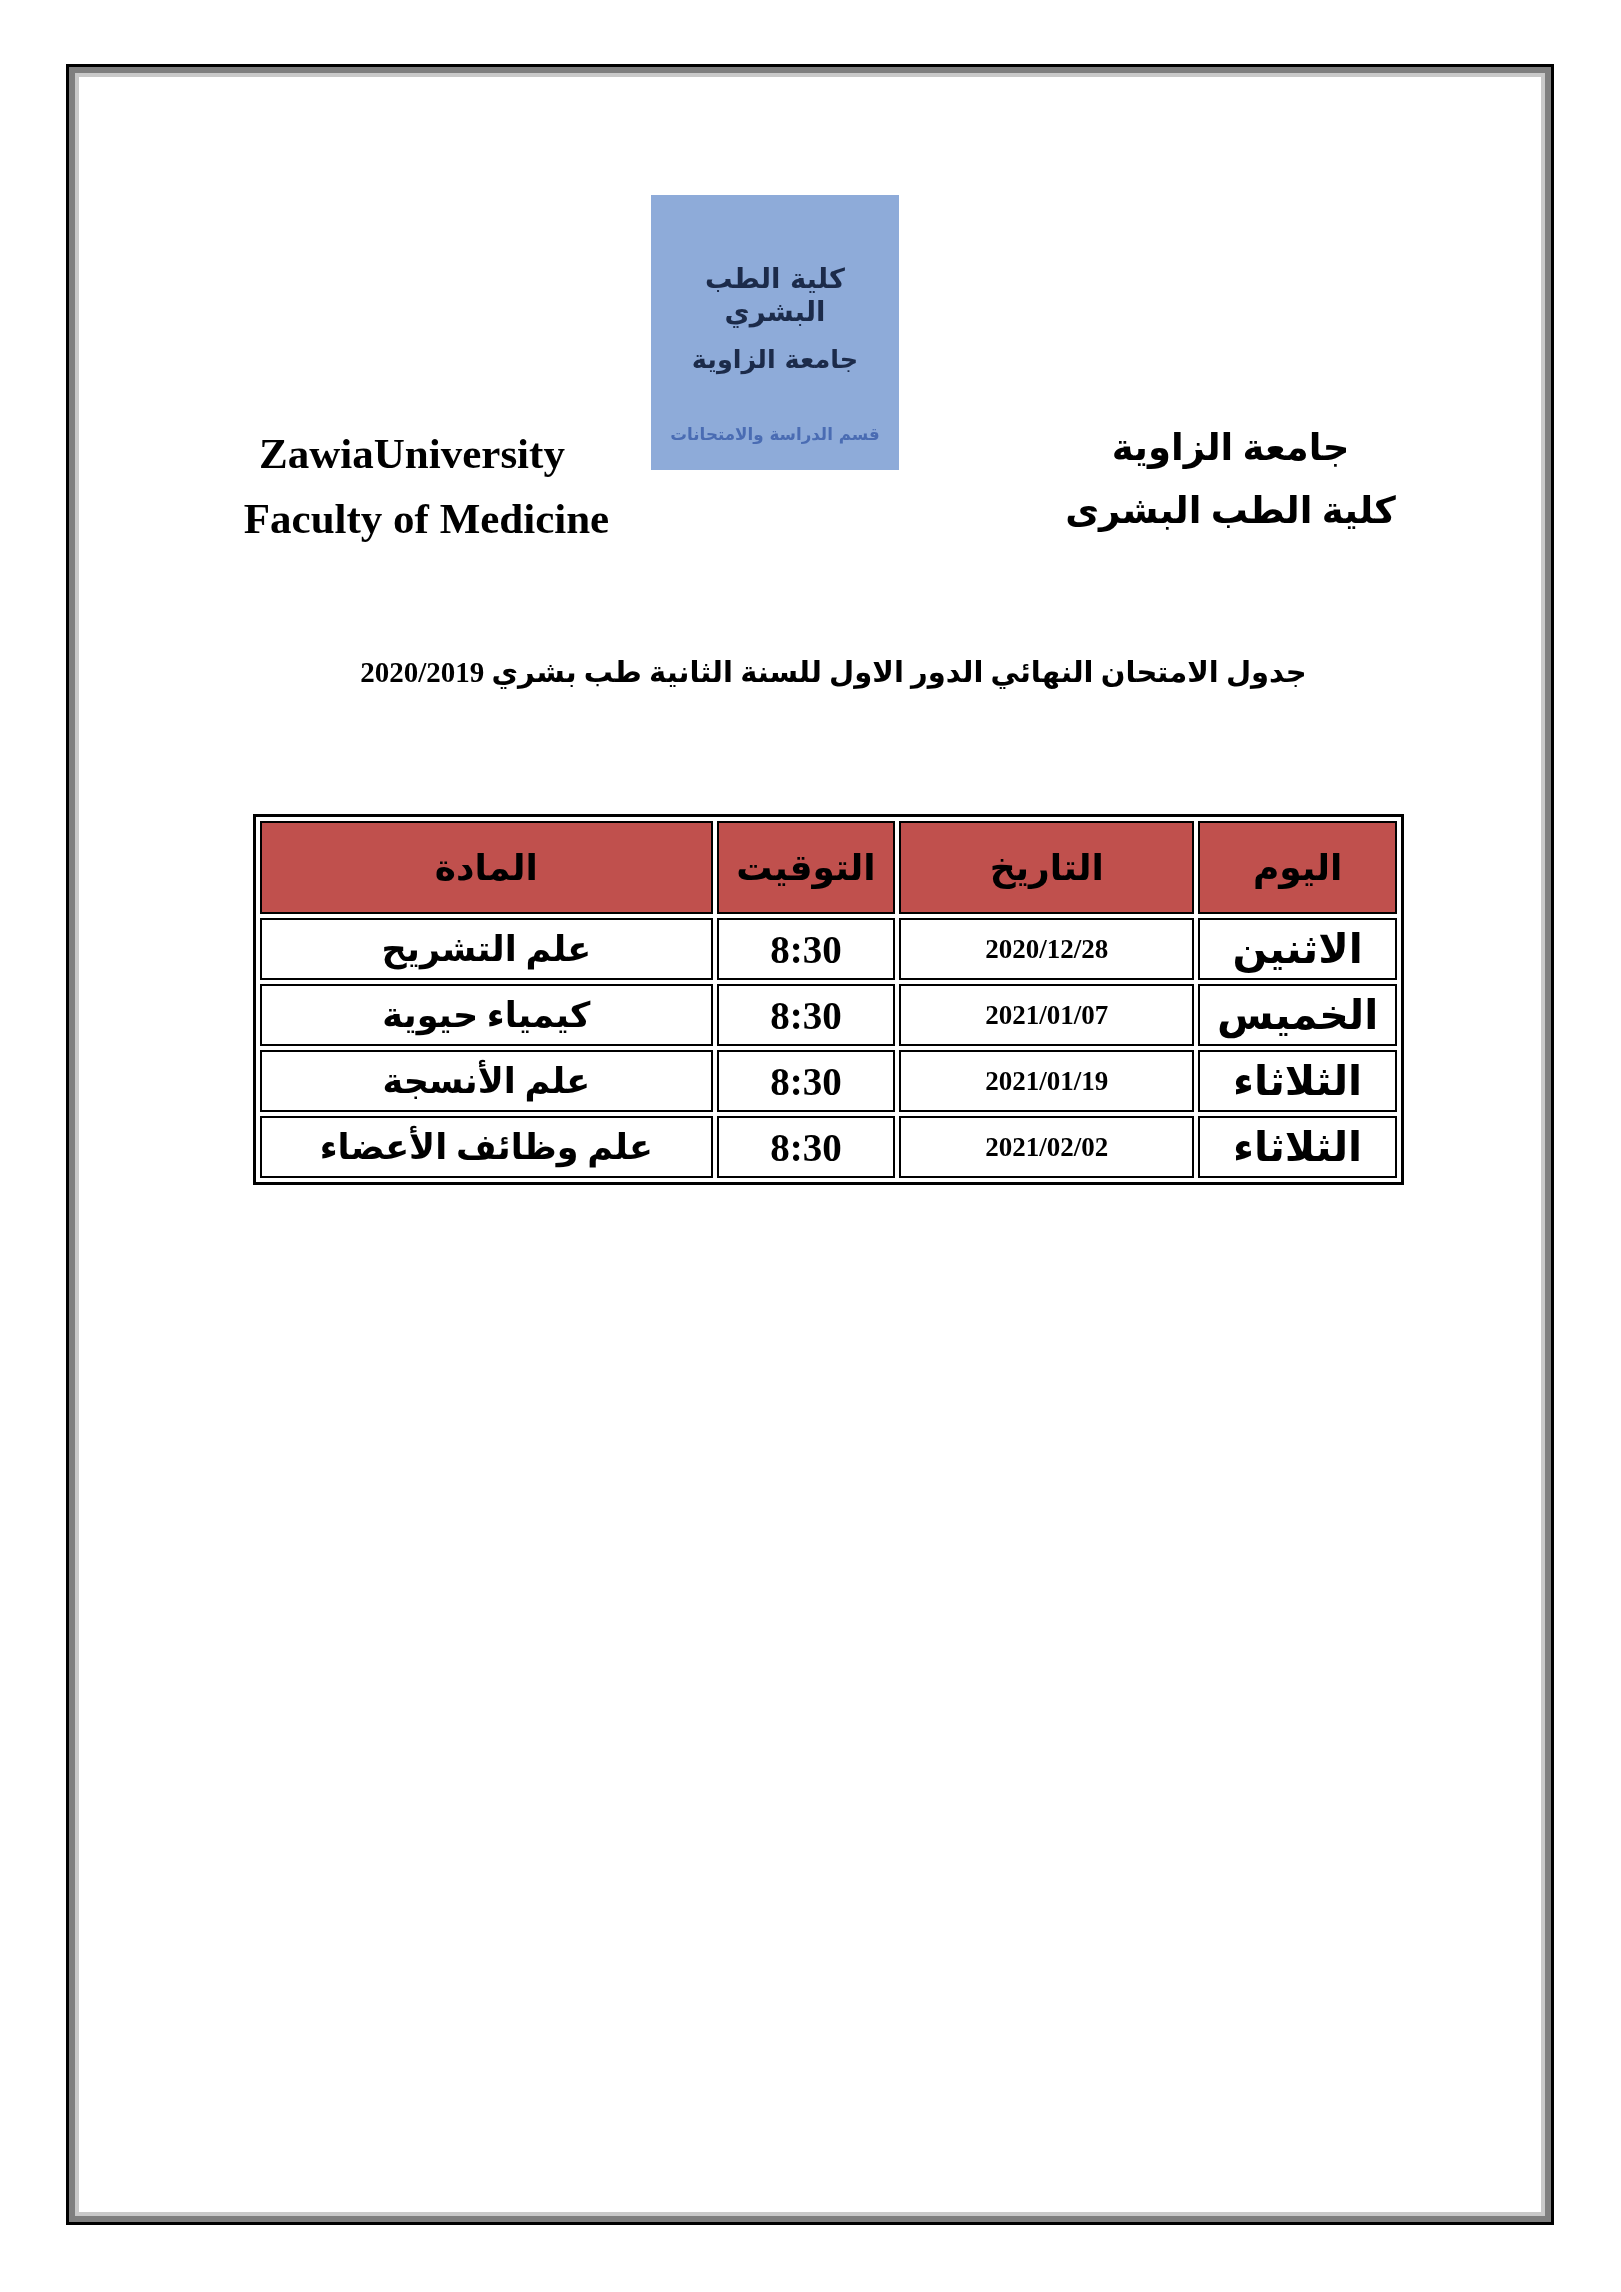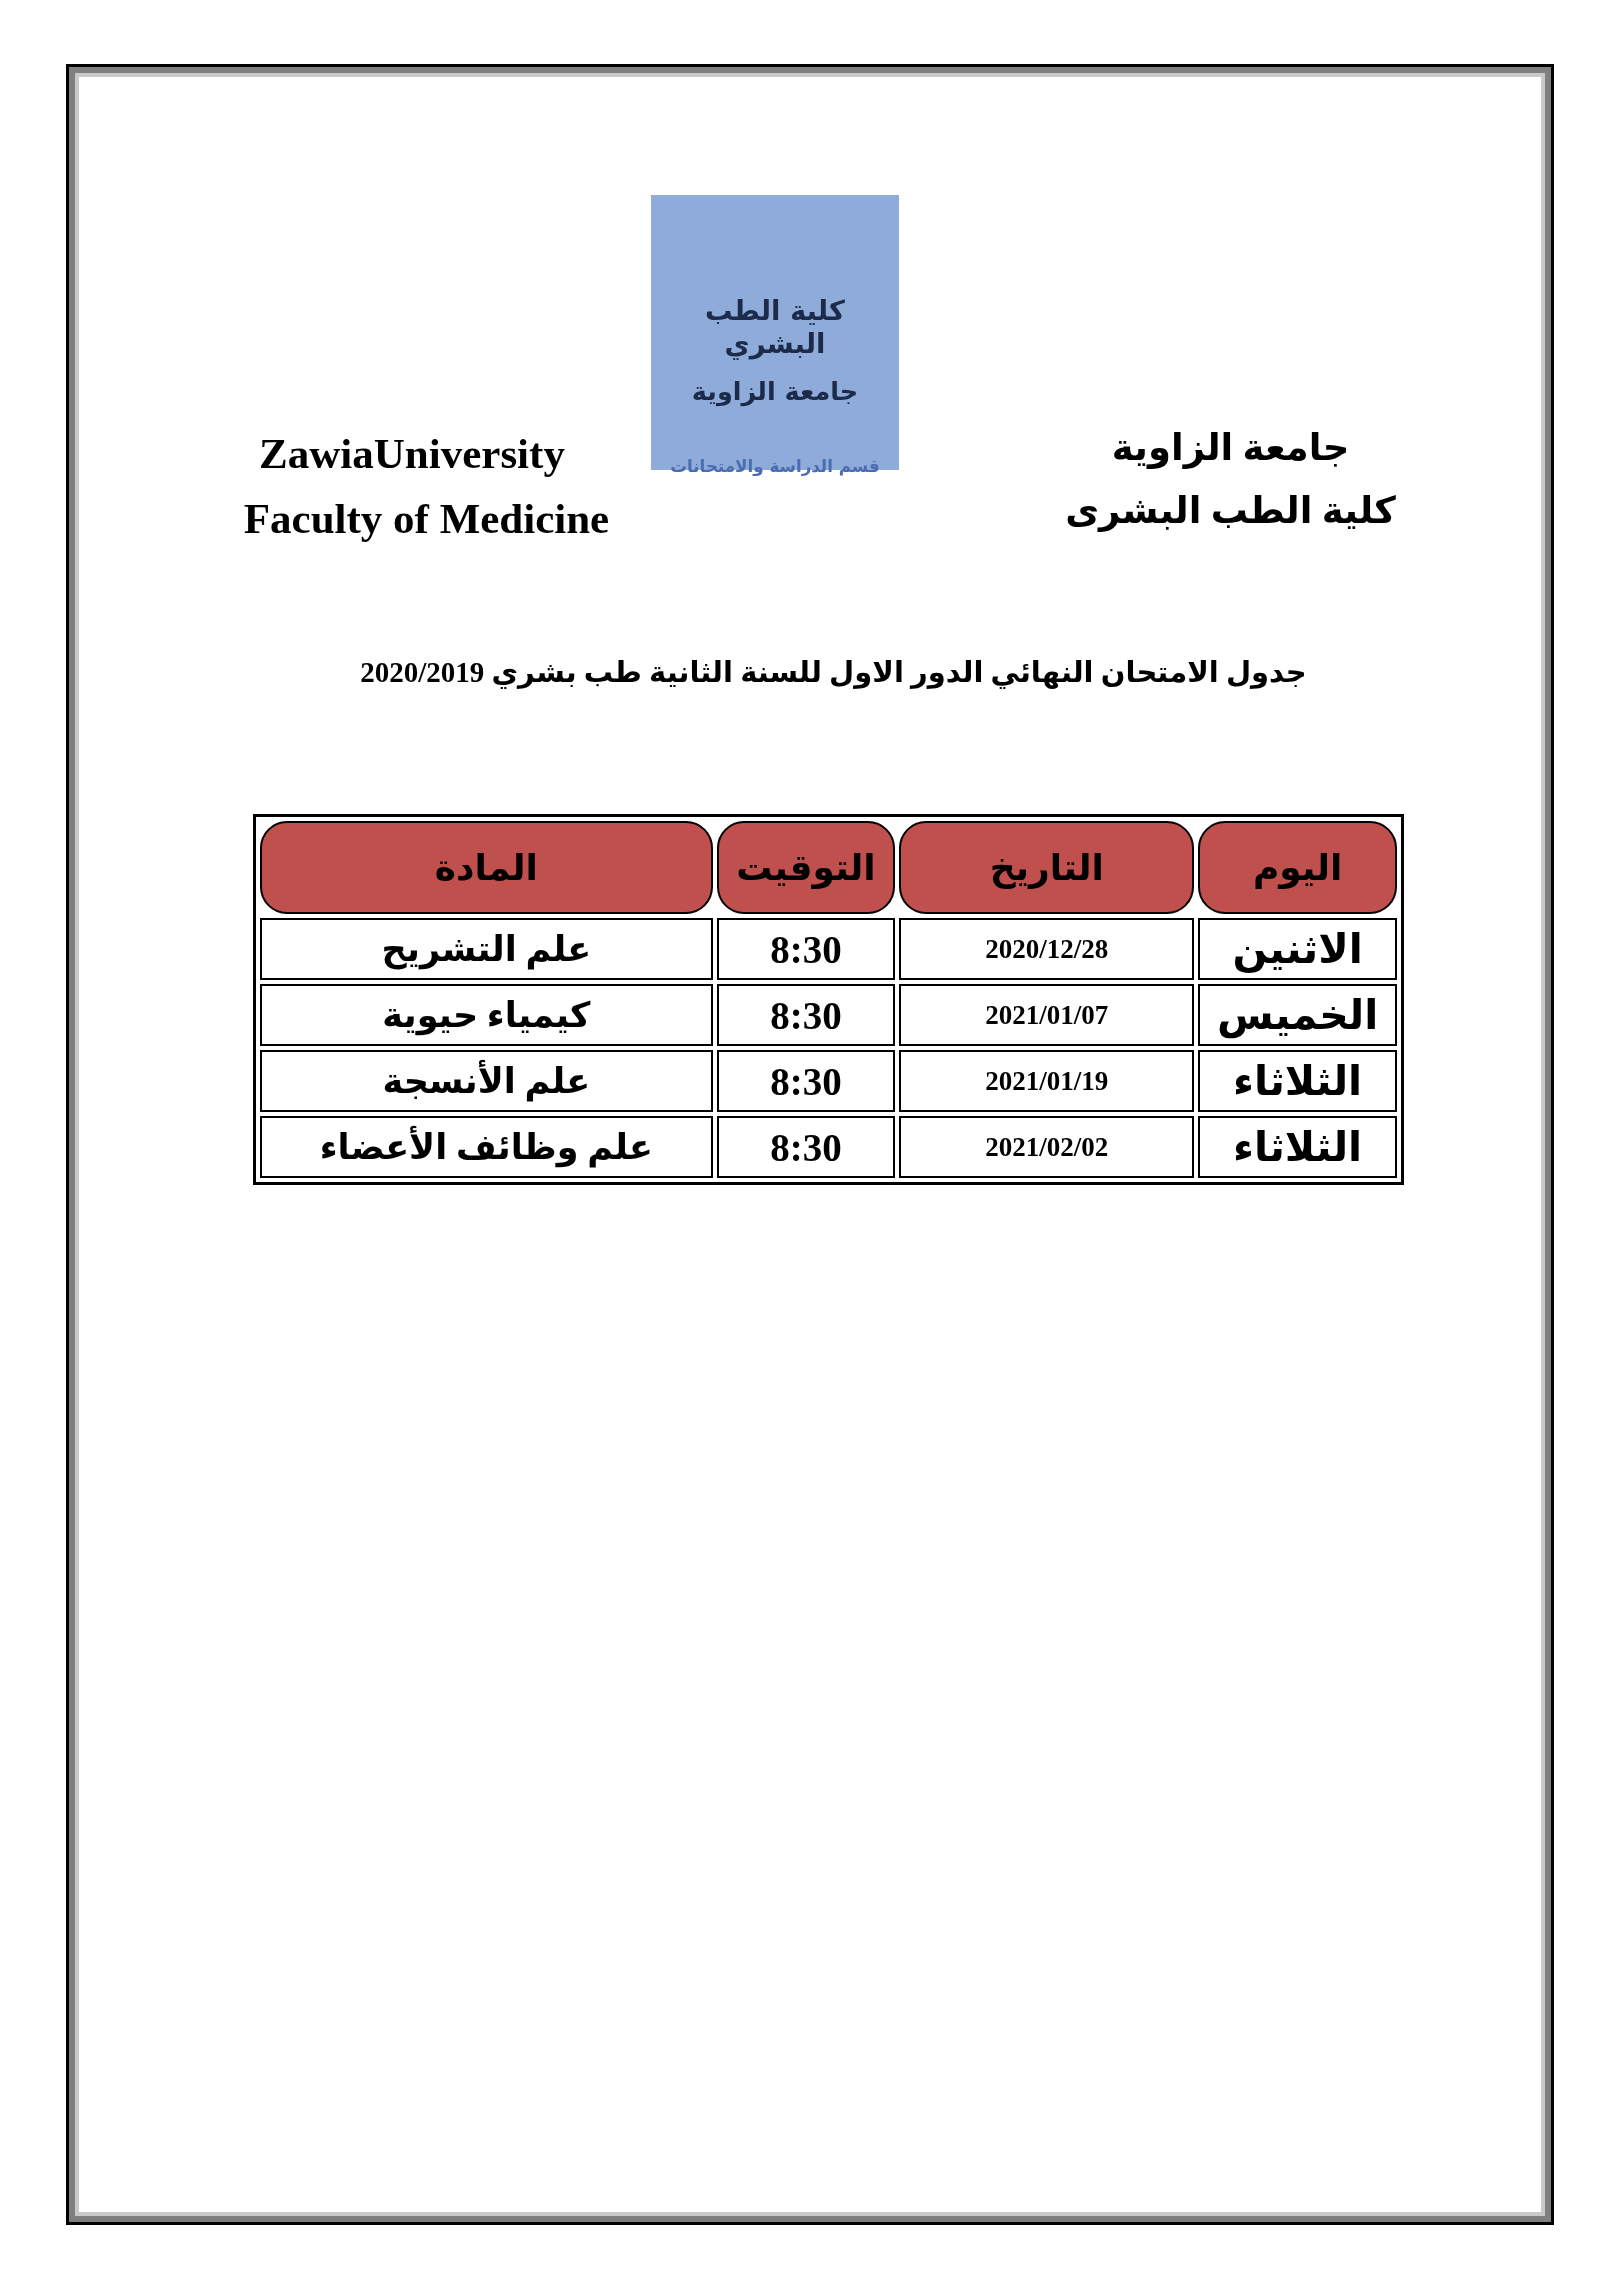--- a/index.html
+++ b/index.html
@@ -24,21 +24,21 @@
   .frame-mid { width: 100%; height: 100%; border: 6.9px solid var(--frame-mid, #7f7f7f); }
   .frame-in  { width: 100%; height: 100%; border: 4.9px solid var(--frame-in, #c9c9c9); }
 
   
   .logo {
     position: absolute;
     left: 651px; top: 195px;
     width: 248px; height: 275px;
     background: var(--logo-bg, #8eabd9);
     text-align: center;
-    padding-top: 99px;
+    padding-top: 67px;
     font-family: "DejaVu Sans", sans-serif;
   }
   .logo-line1 {
     font-size: 27.4px; font-weight: bold;
     color: var(--logo-text, #1c2b4a);
     line-height: 33px;
   }
   .logo-line2 {
     font-size: 25.5px; font-weight: bold;
     color: var(--logo-text, #1c2b4a);
@@ -107,21 +107,20 @@
     text-align: center;
     vertical-align: middle;
     color: #000;
     overflow: hidden;
   }
   table.schedule th {
     background: var(--head-bg, #c0504d);
     height: 93px;
     font-size: 36px;
     font-weight: bold;
-    border-radius: 27px;
   }
   table.schedule td { height: 62px; font-weight: bold; }
   td.cell-day     { font-size: 41px; }
   td.cell-date    { font-size: 27px; font-family: "Liberation Serif", serif; direction: ltr; }
   td.cell-time    { font-size: 39px; font-family: "Liberation Serif", serif; direction: ltr; }
   td.cell-subject { font-size: 35px; }
 
   col.c-day  { width: 198px; }
   col.c-date { width: 294px; }
   col.c-time { width: 178px; }

